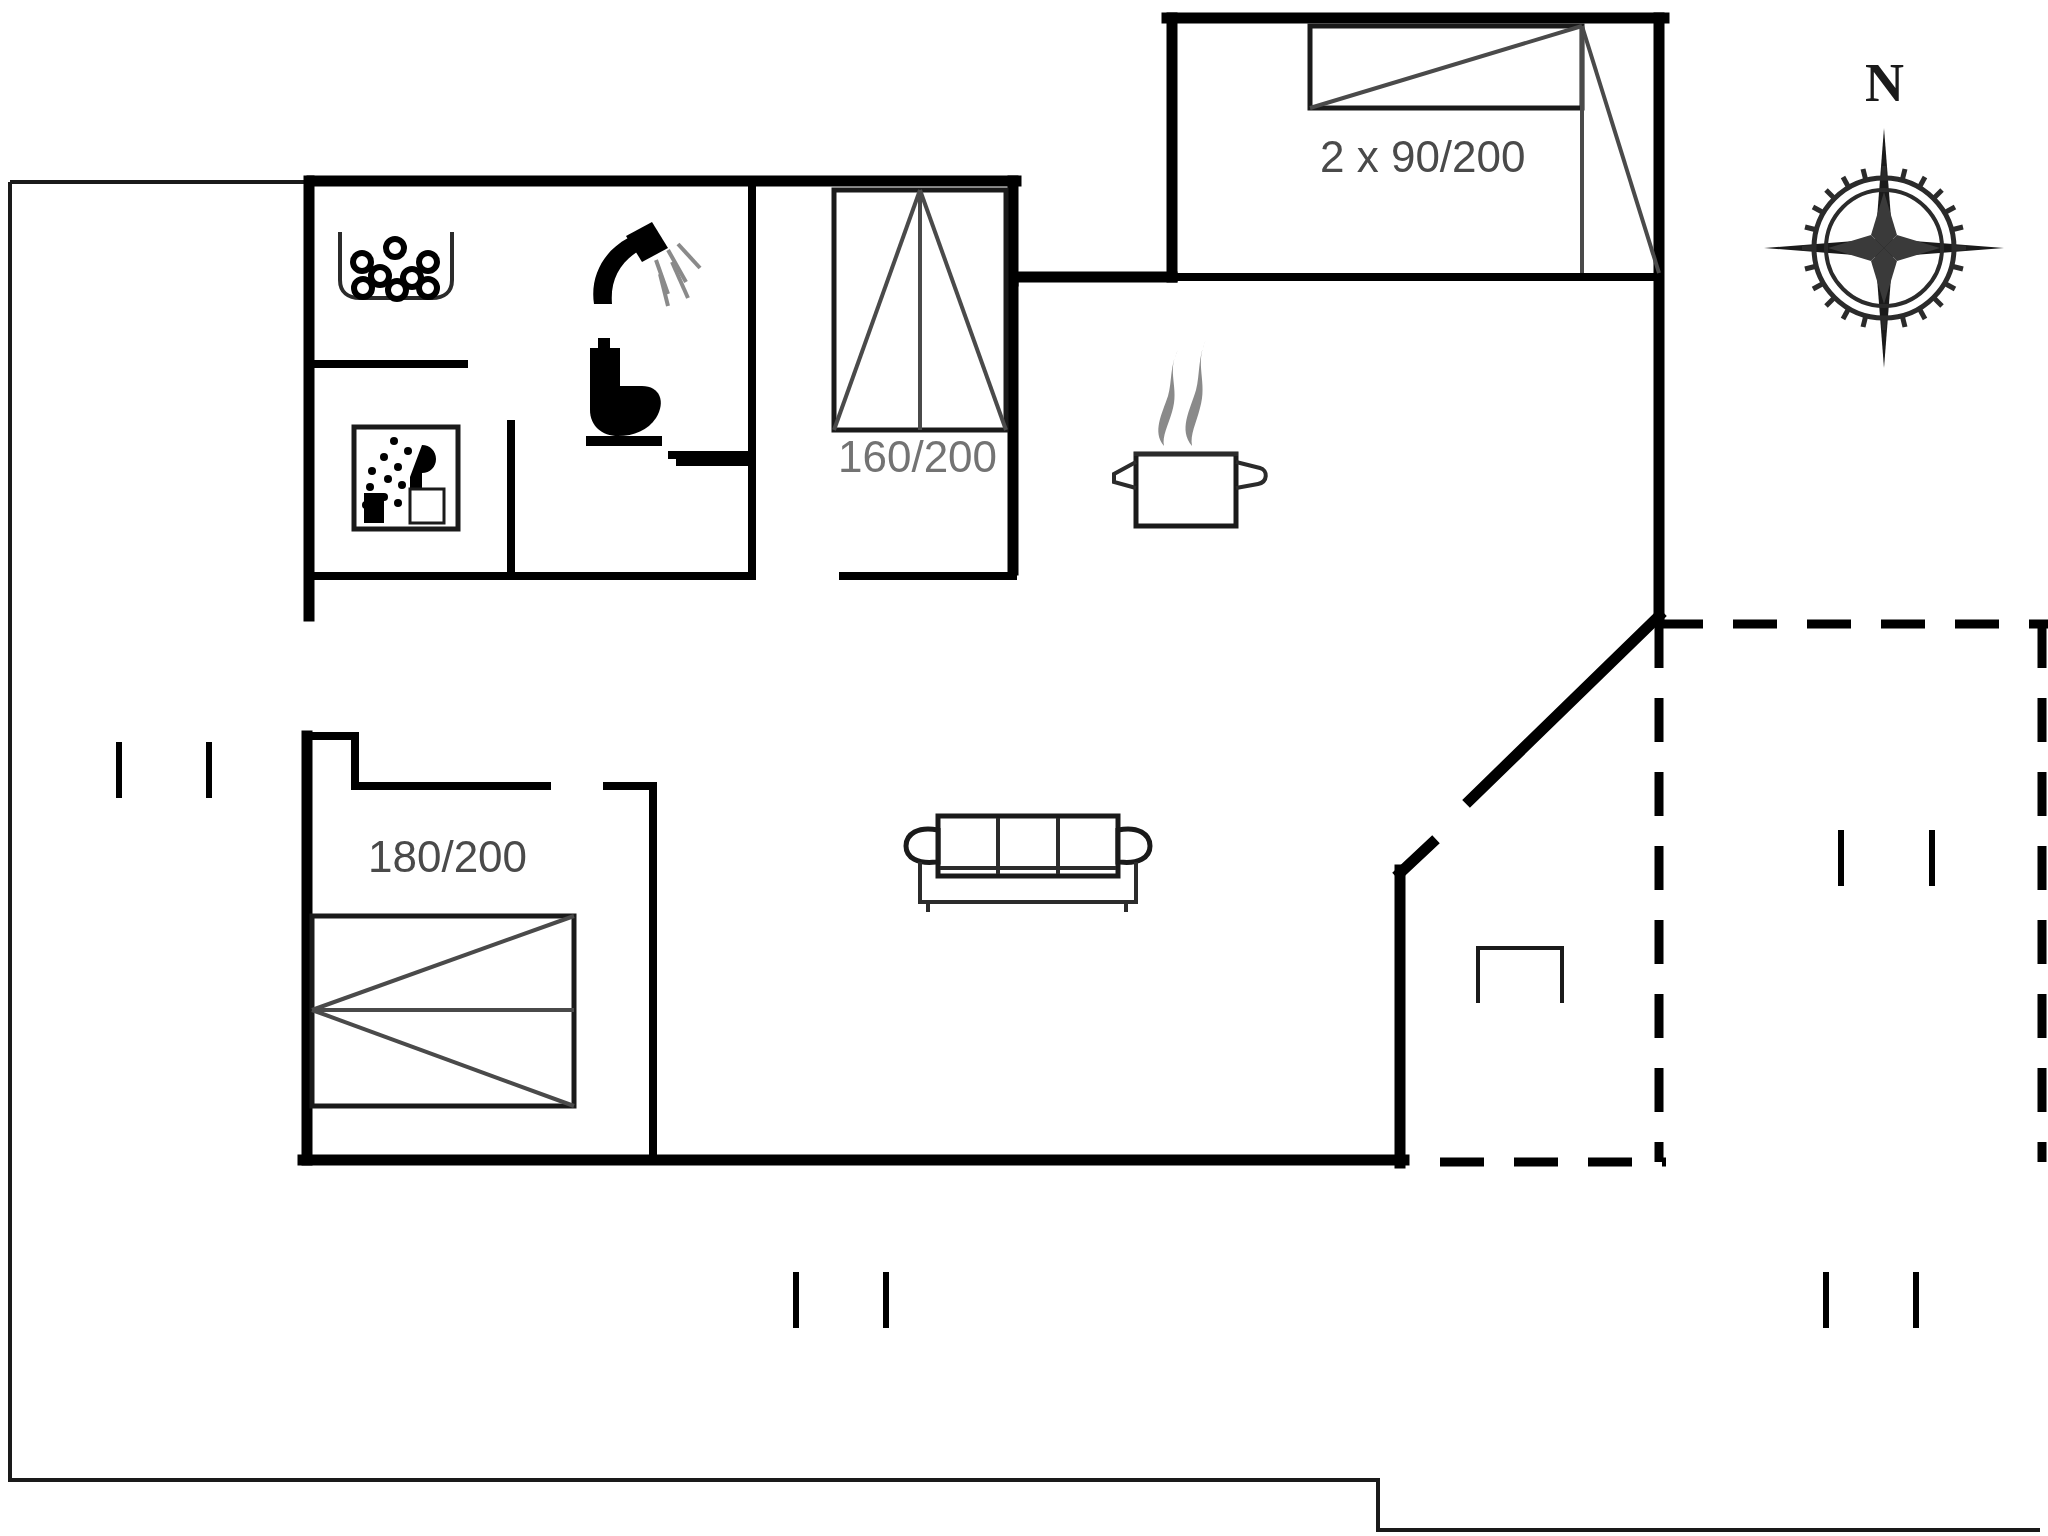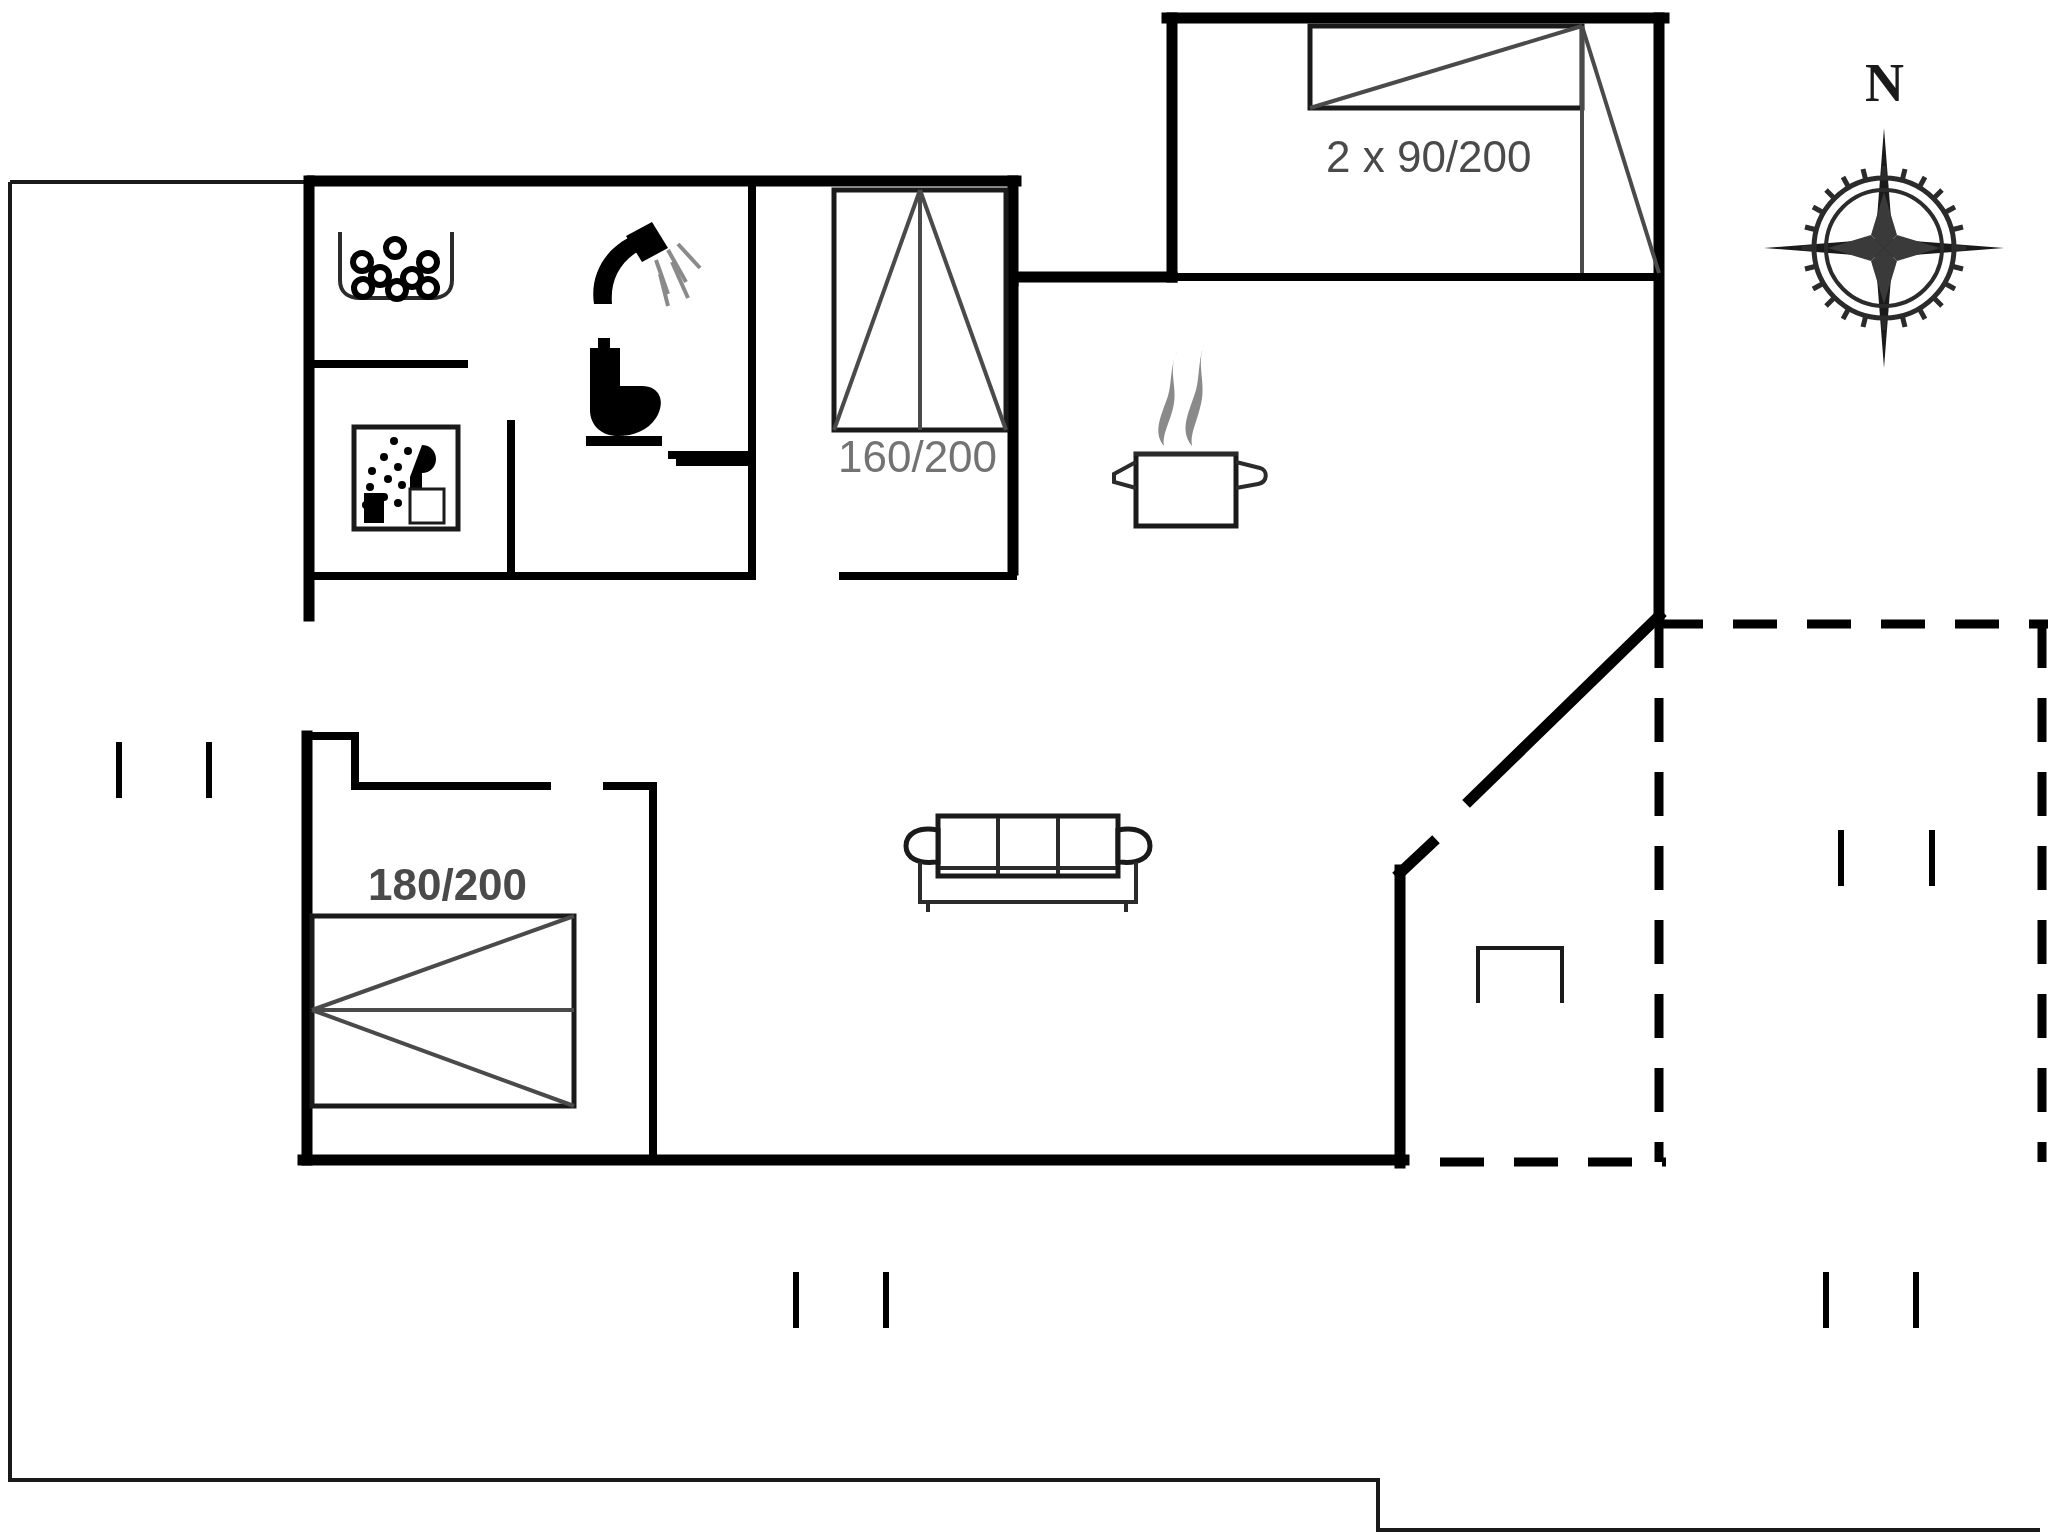--- a/index.html
+++ b/index.html
@@ -322,28 +322,28 @@
         <path d="M 40,-40 L 10,-10 L 0,0 Z"></path>
         <path d="M 40,40 L 10,10 L 0,0 Z"></path>
         <path d="M -40,40 L -10,10 L 0,0 Z"></path>
         <path d="M -40,-40 L -10,-10 L 0,0 Z"></path>
       </g>
     </g>
 
   </svg>
 
   <div style="position:absolute; left:1320px; top:132px;">
-    <span class="lbl" style="font-family:'Liberation Sans',sans-serif; font-size:44px; color:#4a4a4a; white-space:nowrap;margin-left:6px;">2 x 90/200</span>
+    <span class="lbl" style="font-family:'Liberation Sans',sans-serif; font-size:44px; color:#4a4a4a; white-space:nowrap;">2 x 90/200</span>
   </div>
 
   <div style="position:absolute; left:838px; top:432px;">
     <span class="lbl" style="font-family:'Liberation Sans',sans-serif; font-size:44px; color:#737373; white-space:nowrap;">160/200</span>
   </div>
 
-  <div style="position:absolute; left:368px; top:860px;font-weight:bold;">
+  <div style="position:absolute; left:368px; top:832px;">
     <span class="lbl" style="font-family:'Liberation Sans',sans-serif; font-size:44px; color:#4a4a4a; white-space:nowrap;">180/200</span>
   </div>
 
   <div style="position:absolute; left:1865px; top:52px;">
     <span class="lbl" style="font-family:'Liberation Serif',serif; font-size:54px; font-weight:700; color:#1a1a1a;">N</span>
   </div>
 
 </div>
 
 </body></html>

